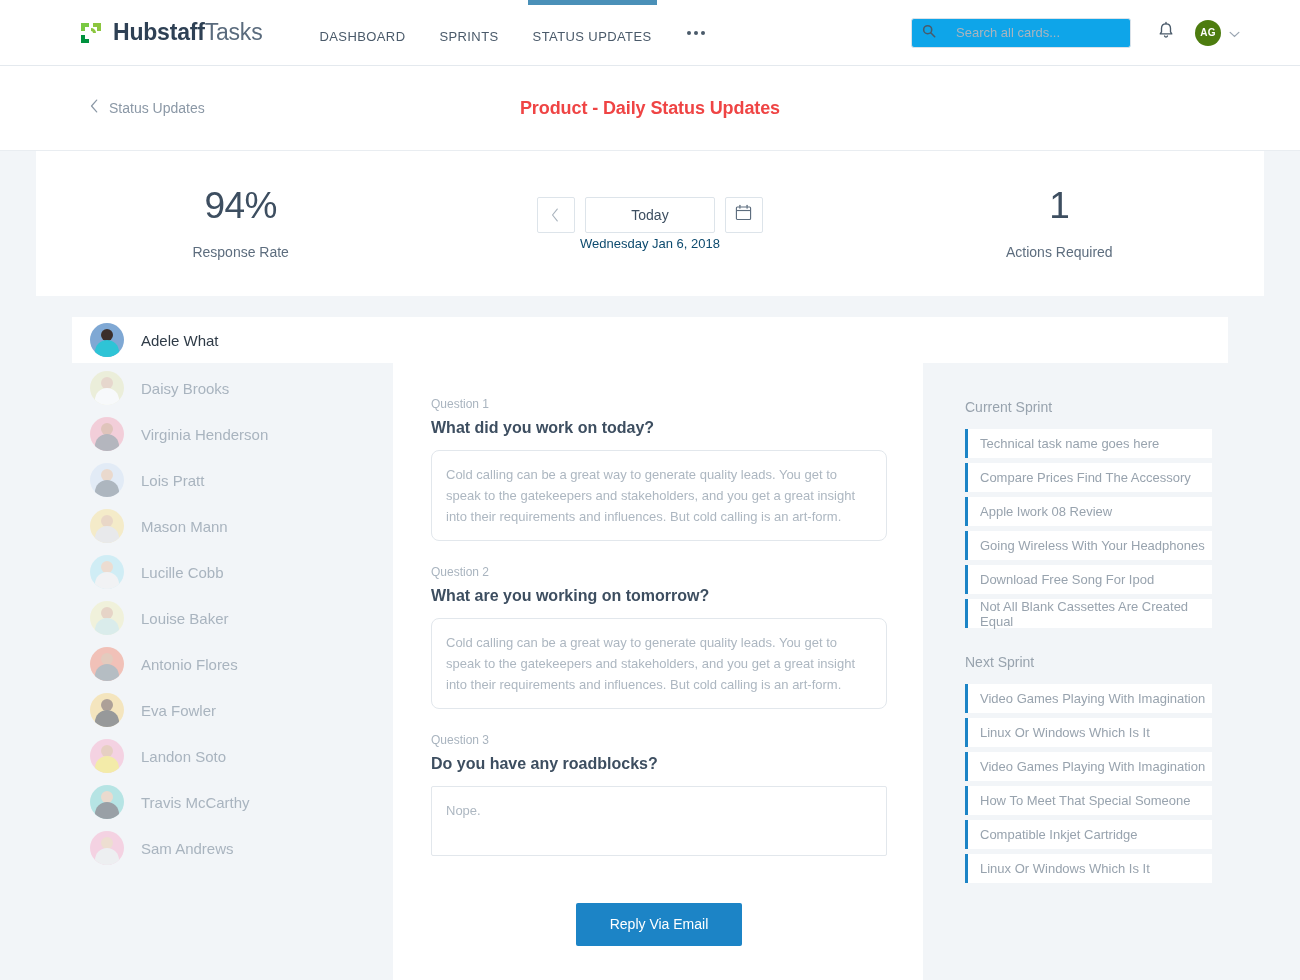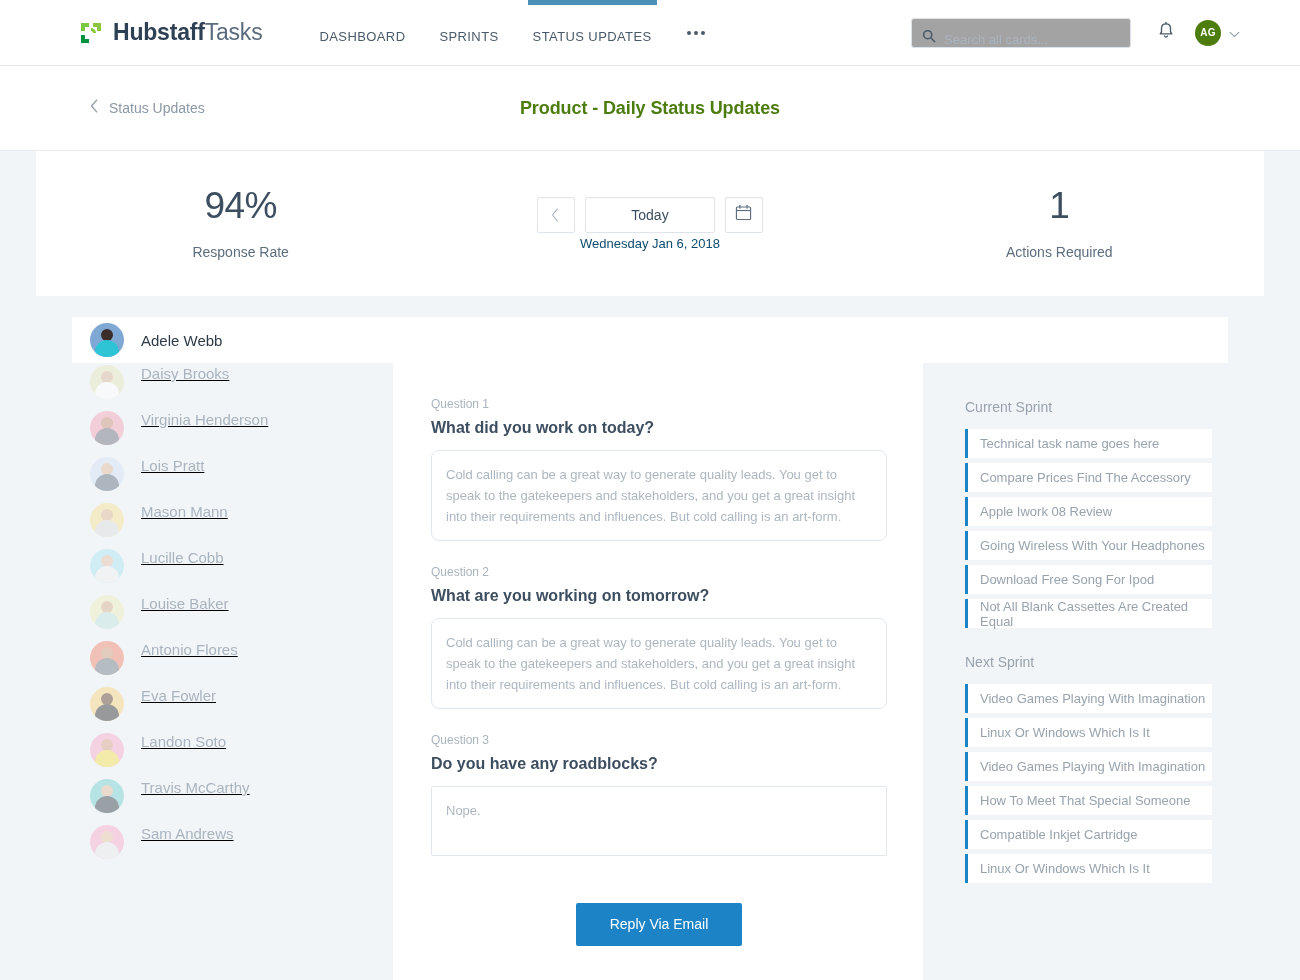--- a/index.html
+++ b/index.html
@@ -41,21 +41,21 @@
     width: 4px; height: 4px; border-radius: 50%;
     background: #4a5a6a; margin: 0 1.5px; display: block;
   }
 
   .nav-right {
     margin-left: auto; margin-right: 60px;
     display: flex; align-items: center;
   }
   .searchbox {
     width: 220px; height: 30px; border: 1px solid #dbe2e9; border-radius: 3px;
-    display: flex; align-items: flex-end; padding: 0 10px; background: #a3a3a3;
+    display: flex; align-items: center; padding: 0 10px; background: #0ea5e9; gap: 12px;
   }
   .searchbox input {
     border: none; outline: none; font-size: 13px; color: #3d4e60;
     font-family: "Liberation Sans", sans-serif; width: 100%; margin-left: 8px;
     background: transparent;
   }
   .searchbox input::placeholder { color: #aab4be; }
   .bell { margin-left: 26px; cursor: pointer; }
   .avatar-pill { margin-left: 20px; display: flex; align-items: center; cursor: pointer; }
   .avatar-circle {
@@ -72,21 +72,21 @@
     border-bottom: 1px solid #e9edf1;
     position: relative;
   }
   .breadcrumb {
     position: absolute; left: 90px; top: 50%; transform: translateY(-50%);
     display: flex; align-items: center; cursor: pointer;
   }
   .breadcrumb .bc-label { font-size: 14px; color: #8b98a6; margin-left: 10px; }
   .page-title {
     position: absolute; left: 0; right: 0; top: 50%; transform: translateY(-50%);
-    text-align: center; font-size: 18px; font-weight: bold; color: #4d7c0f;
+    text-align: center; font-size: 18px; font-weight: bold; color: #ef4444;
     letter-spacing: -0.1px;
   }
 
   
   .stats-wrap { padding: 0 36px; }
   .stats {
     background: #fff; height: 145px; margin-top: 0;
     display: flex; align-items: center;
     position: relative;
   }
@@ -116,23 +116,22 @@
     padding-left: 18px; cursor: pointer;
   }
   .selected-row .sr-name {
     font-size: 15px; color: #2f3b47; margin-left: 17px;
   }
   .columns { display: flex; height: 620px; }
 
   
   .userlist { width: 321px; background: #f2f5f8; padding-top: 2px; flex: none; }
   .user-item {
-    height: 46px; display: flex; padding-left: 18px;
+    height: 46px; display: flex; align-items: center; padding-left: 18px;
     cursor: pointer;
-    text-decoration: underline;
   }
   .user-item .u-name { font-size: 15px; color: #a9b4bf; margin-left: 17px; }
 
   .ava {
     width: 34px; height: 34px; border-radius: 50%; flex: none;
     position: relative; overflow: hidden;
   }
   .ava .head {
     position: absolute; width: 12px; height: 12px; border-radius: 50%;
     left: 11px; top: 6px;
@@ -285,21 +284,21 @@
   </div>
 </div>
 
 <div class="content">
 
   <div class="selected-row">
     <span class="ava" id="sel-ava" style="background: rgb(127, 168, 212);">
       <span class="head" style="background: rgb(59, 46, 42);"></span>
       <span class="body" style="background: rgb(46, 196, 214);"></span>
     </span>
-    <span class="sr-name">Adele Webb</span>
+    <span class="sr-name">Adele What</span>
   </div>
 
   <div class="columns">
 
     <div class="userlist" id="userlist">
         <div class="user-item">
           <span class="ava dim" style="background: rgb(228, 230, 183);">
             <span class="head" style="background: rgb(217, 180, 154);"></span>
             <span class="body" style="background: rgb(255, 255, 255);"></span>
           </span>

